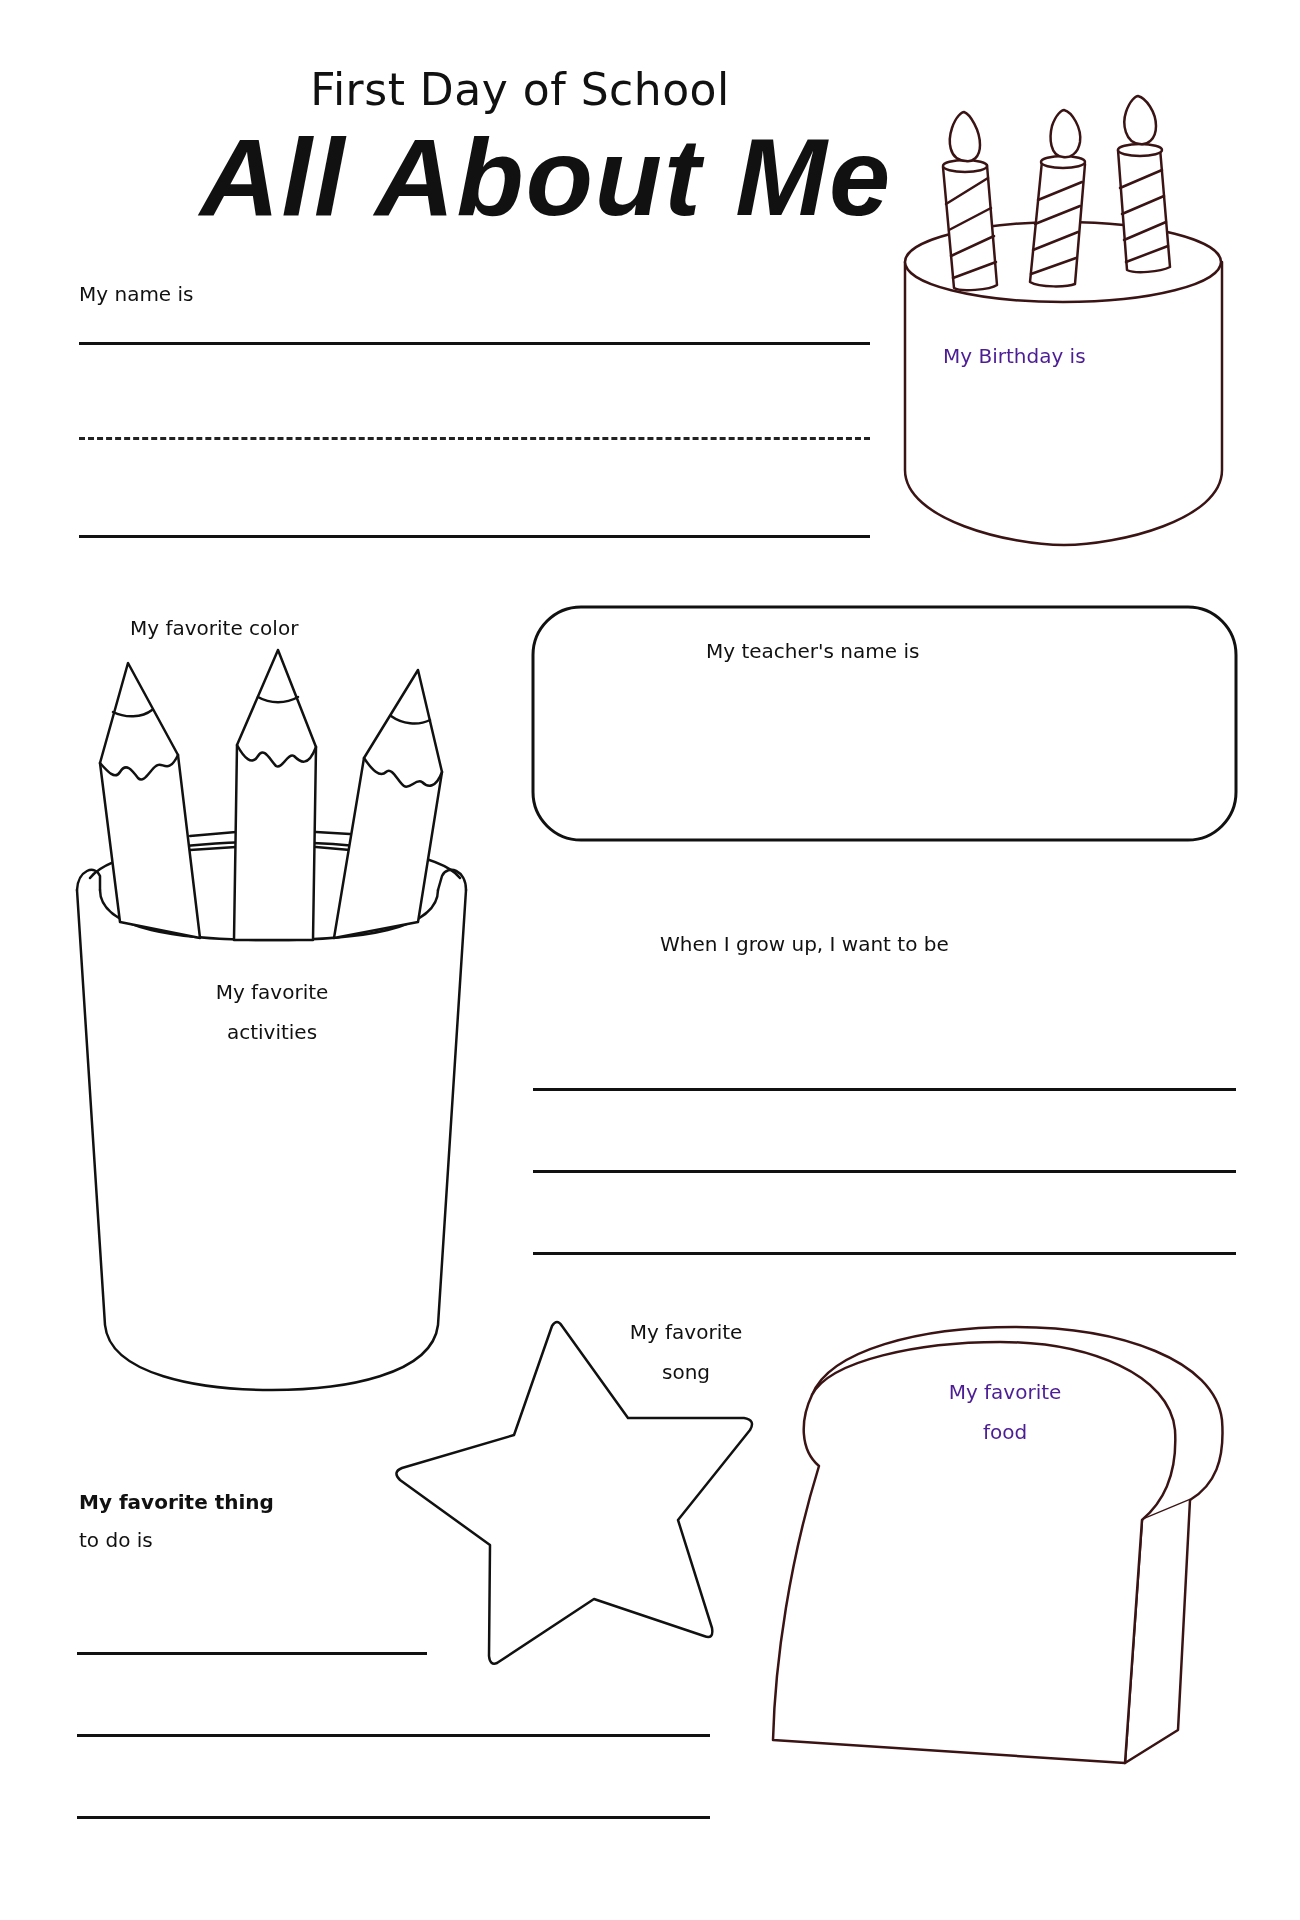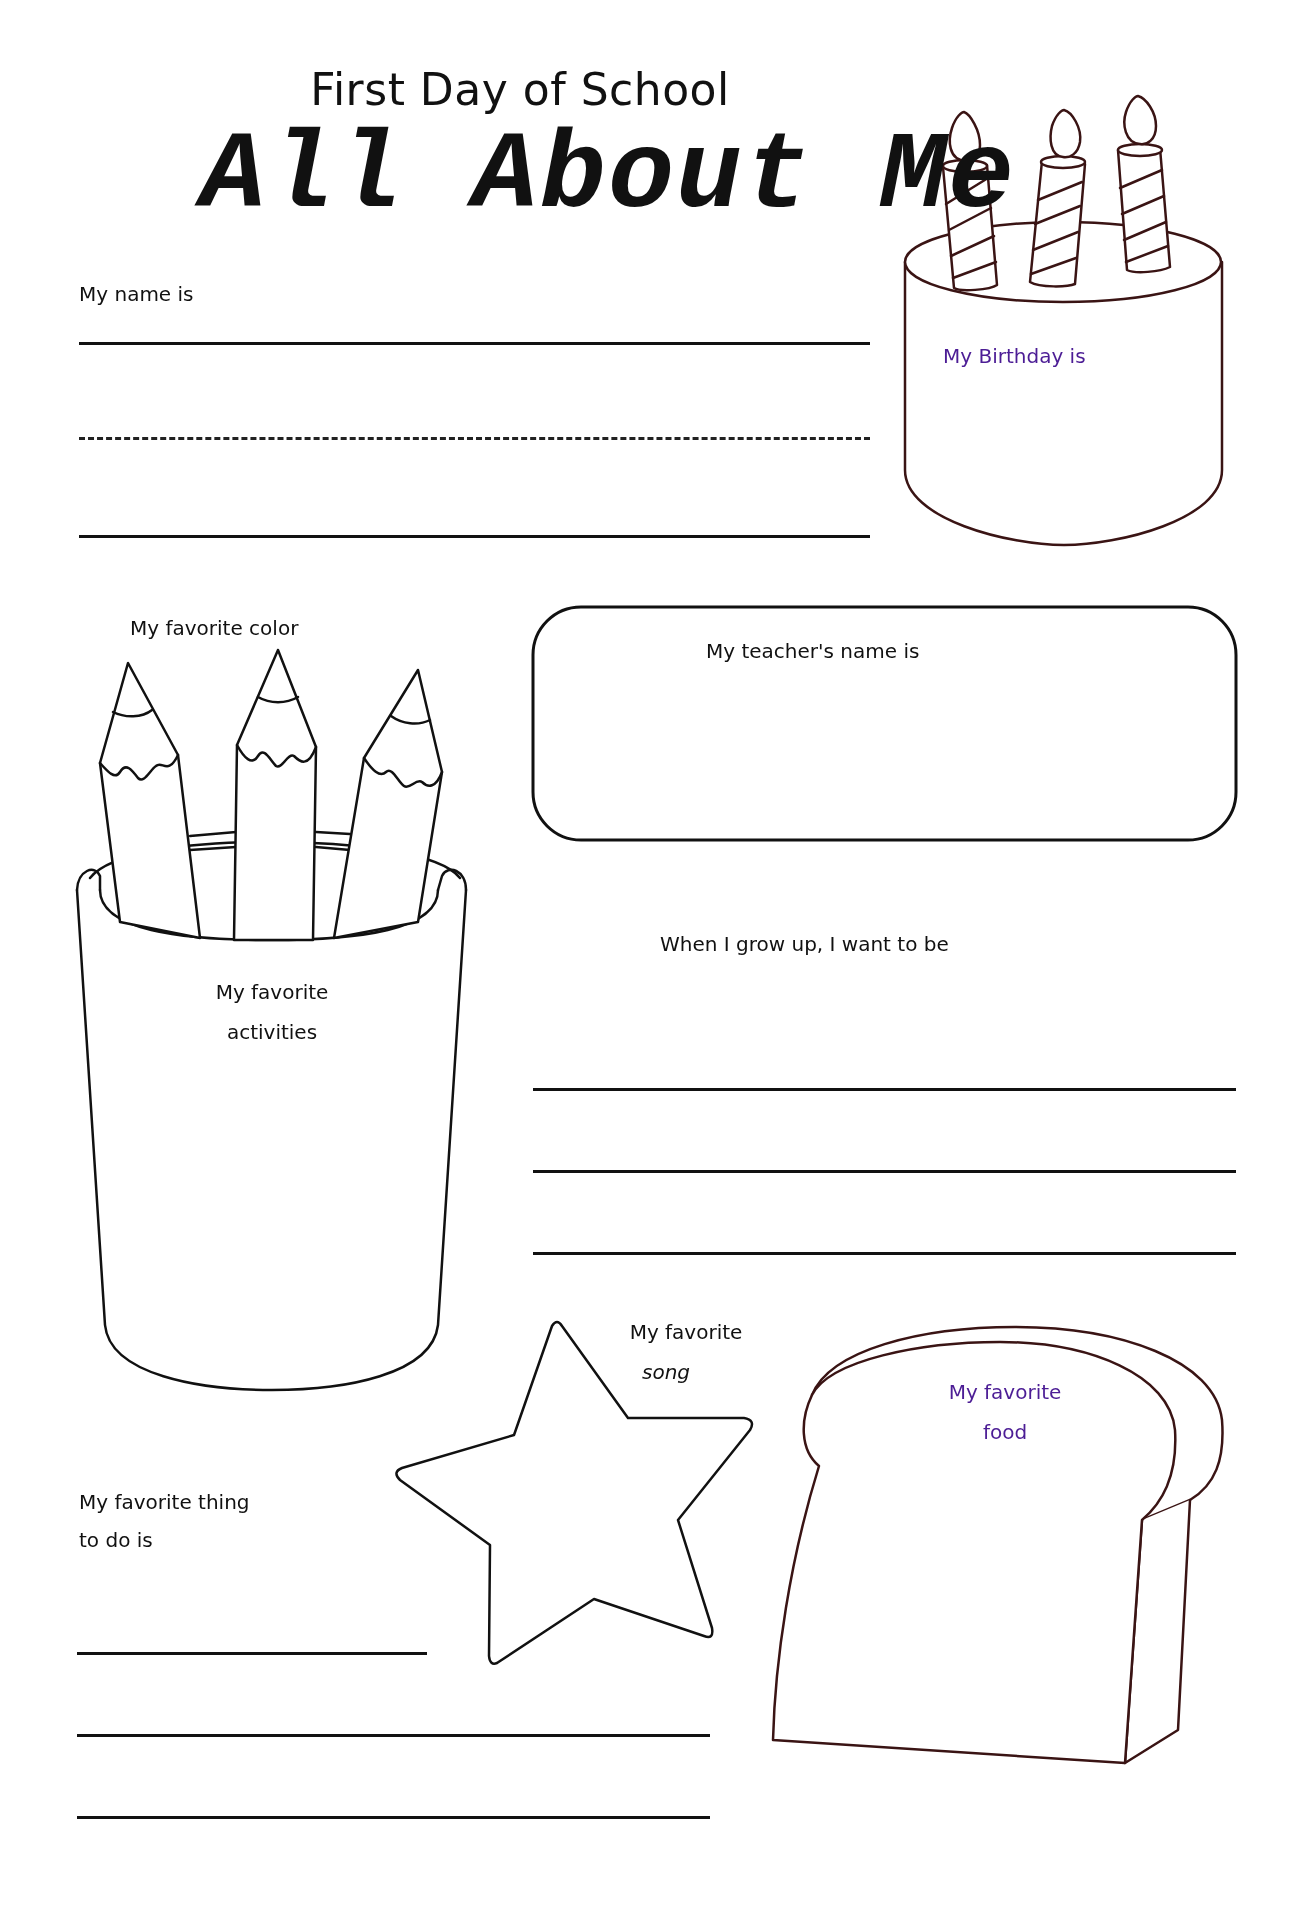--- a/index.html
+++ b/index.html
@@ -4,21 +4,21 @@
 <style>
   html, body { margin: 0; padding: 0; background: #ffffff; }
   body { width: 1300px; height: 1920px; position: relative; overflow: hidden;
          font-family: "DejaVu Sans", "Liberation Sans", sans-serif; color: #111; }
   .page { position: absolute; left: 0; top: 0; width: 1300px; height: 1920px; }
   svg.art { position: absolute; left: 0; top: 0; }
   .lbl { position: absolute; white-space: nowrap; font-weight: 400; line-height: 1; }
   .center { text-align: center; }
   .brown { color: #4c1d95; }
   .subtitle { left: 304px; top: 68px; width: 432px; font-size: 44px; text-align: center; letter-spacing: 0.5px; font-weight: 500; }
-  .title { left: 200px; top: 122px; width: 600px; font-family: Liberation Mono, monospace;
+  .title { left: 200px; top: 122px; width: 600px; font-family: Liberation Sans, sans-serif;
            font-style: italic; font-size: 110px; text-align: left; font-weight: 700; letter-spacing: 2px; }
   .t32 { font-size: 20px; }
   .write-line { position: absolute; height: 0; border-top: 3px solid #111; }
   .dashed-line { position: absolute; height: 0; border-top: 3px dashed #222; }
   .field { position: absolute; background: transparent; border: none; outline: none; }
 </style>
 </head>
 <body>
 
 <div class="page">
@@ -124,26 +124,26 @@
 
   <div class="lbl t32" style="left:706px; top:641px;">My teacher's name is</div>
   <div class="field" style="left:560px; top:690px; width:650px; height:130px;"></div>
 
   <div class="lbl t32" style="left:660px; top:934px;">When I grow up, I want to be</div>
   <div class="write-line" style="left:533px; top:1088px; width:703px;"></div>
   <div class="write-line" style="left:533px; top:1170px; width:703px;"></div>
   <div class="write-line" style="left:533px; top:1252px; width:703px;"></div>
 
   <div class="lbl t32 center" style="left:596px; top:1322px; width:180px;">My favorite</div>
-  <div class="lbl t32 center" style="left:576px; top:1362px; width:180px;font-style:italic;">song</div>
+  <div class="lbl t32 center" style="left:596px; top:1362px; width:180px;">song</div>
   <div class="field" style="left:470px; top:1440px; width:210px; height:170px;"></div>
 
   <div class="lbl t32 center brown" style="left:890px; top:1382px; width:230px;">My favorite</div>
   <div class="lbl t32 center brown" style="left:890px; top:1422px; width:230px;">food</div>
   <div class="field" style="left:810px; top:1480px; width:320px; height:250px;"></div>
 
-  <div class="lbl t32" style="left:79px; top:1492px;">My favorite thing</div>
+  <div class="lbl t32" style="left:79px; top:1492px;font-weight:bold;">My favorite thing</div>
   <div class="lbl t32" style="left:79px; top:1530px;">to do is</div>
   <div class="write-line" style="left:77px; top:1652px; width:350px;"></div>
   <div class="write-line" style="left:77px; top:1734px; width:633px;"></div>
   <div class="write-line" style="left:77px; top:1816px; width:633px;"></div>
 
 </div>
 
 </body></html>

